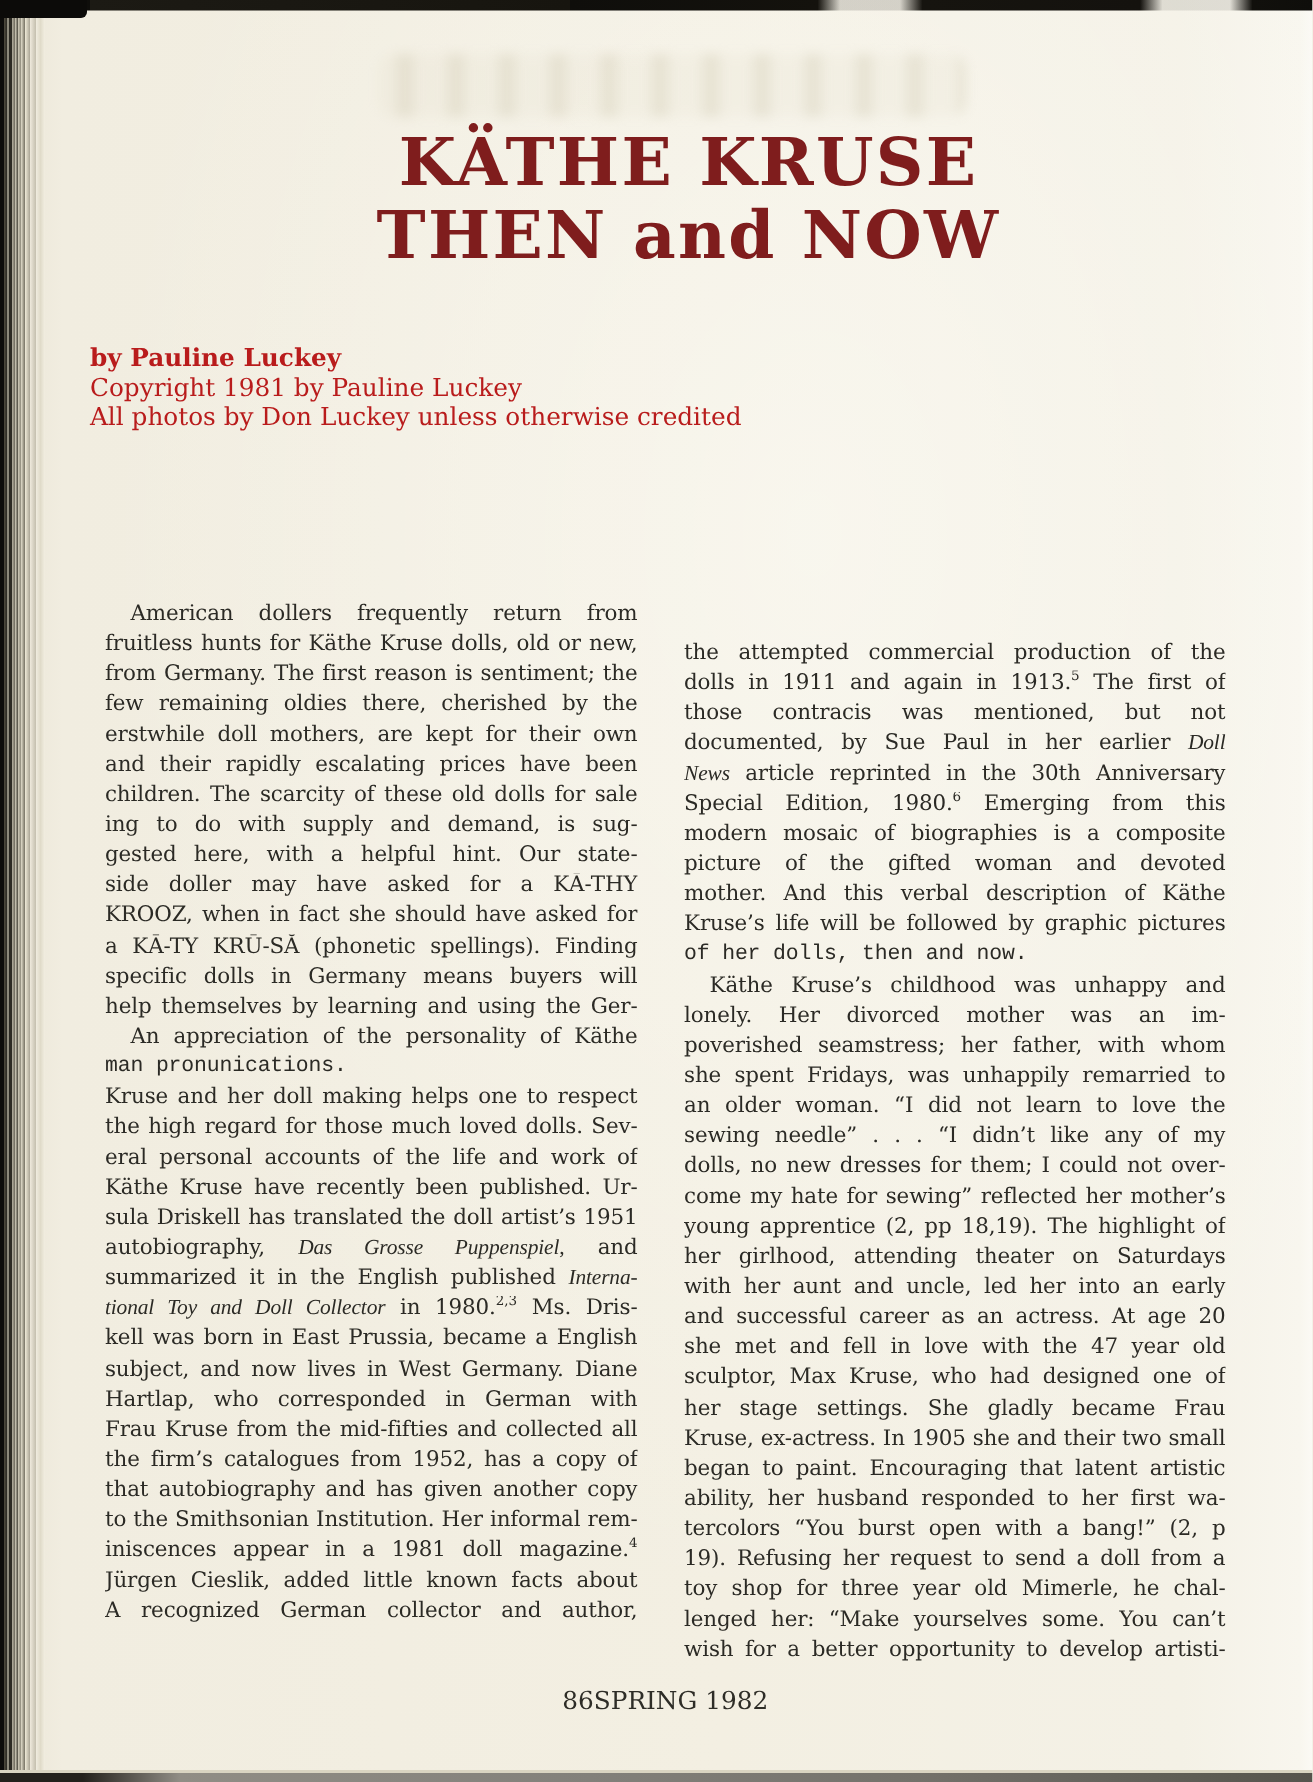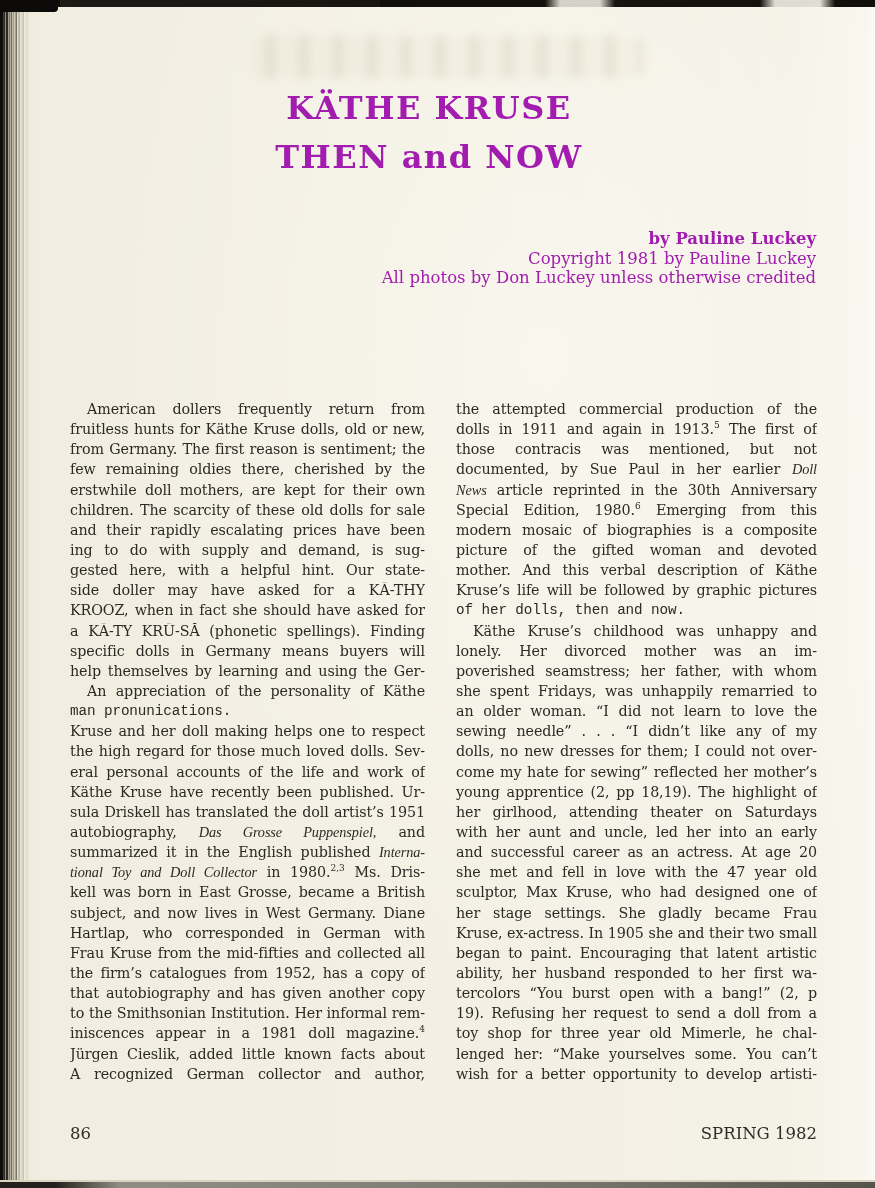--- a/index.html
+++ b/index.html
@@ -61,47 +61,47 @@
   }
   
   .bleed{
     position:absolute;top:36px;left:252px;width:392px;height:42px;
     filter:blur(4px);opacity:.45;border-radius:10px;
     background:
       repeating-linear-gradient(90deg, rgba(200,192,166,0) 0 12px, rgba(196,188,160,.55) 12px 24px, rgba(200,192,166,0) 24px 34px),
       linear-gradient(rgba(214,207,184,.25), rgba(214,207,184,.25));
   }
   .title{
-    position:absolute;top:84px;left:56px;width:746px;
-    text-align:center;font-weight:bold;font-size:32px;line-height:49px;
-    letter-spacing:1.5px;color:#a21caf;
+    position:absolute;top:84px;left:86px;width:746px;
+    text-align:center;font-weight:bold;font-size:44px;line-height:49px;
+    letter-spacing:1.5px;color:#7f1d1d;
   }
   .byline-block{
-    position:absolute;top:229px;left:70px;width:746px;
-    text-align:right;font-size:16.5px;line-height:19.5px;color:#a21caf;
+    position:absolute;top:229px;left:60px;width:746px;
+    text-align:left;font-size:16.5px;line-height:19.5px;color:#b91c1c;
   }
   .byline{font-weight:bold;}
   .columns{
     position:absolute;top:401px;left:70px;width:747px;
     display:flex;gap:31px;
   }
   .col{width:356px;font-size:14.3px;}
-  .col-right{width:362px;}
+  .col-right{width:362px;margin-top:26px;}
   .line{
     text-align:justify;text-align-last:justify;
     height:20.15px;overflow:hidden;letter-spacing:-0.1px;
     white-space:normal;
   }
   .line.indent{text-indent:17px;}
   .line.para-end{text-align-last:left;font-family:Liberation Mono, monospace;}
   sup{font-size:9px;line-height:0;vertical-align:super;letter-spacing:0;}
   i{font-style:italic;font-family:Liberation Serif, serif;}
   .footer{
     position:absolute;top:1124px;left:70px;width:747px;
-    display:flex;justify-content:space-between;
+    display:flex;justify-content:center;
     font-size:16.5px;color:#2e2d27;
   }
 </style>
 </head>
 <body>
 
 <div class="page-bg"></div>
 <div class="spine"></div>
 <div class="top-edge"></div>
 <div class="corner-block"></div>
@@ -118,40 +118,40 @@
   <div>All photos by Don Luckey unless otherwise credited</div>
 </div>
 
 <div class="columns">
   <div class="col col-left">
       <div class="line indent">American dollers frequently return from</div>
       <div class="line">fruitless hunts for Käthe Kruse dolls, old or new,</div>
       <div class="line">from Germany. The first reason is sentiment; the</div>
       <div class="line">few remaining oldies there, cherished by the</div>
       <div class="line">erstwhile doll mothers, are kept for their own</div>
+      <div class="line">and their rapidly escalating prices have been</div>
       <div class="line">children. The scarcity of these old dolls for sale</div>
-      <div class="line">and their rapidly escalating prices have been</div>
       <div class="line">ing to do with supply and demand, is sug-</div>
       <div class="line">gested here, with a helpful hint. Our state-</div>
       <div class="line">side doller may have asked for a KĀ-THY</div>
       <div class="line">KROOZ, when in fact she should have asked for</div>
       <div class="line">a KĀ-TY KRŪ-SĂ (phonetic spellings). Finding</div>
       <div class="line">specific dolls in Germany means buyers will</div>
       <div class="line">help themselves by learning and using the Ger-</div>
       <div class="line indent">An appreciation of the personality of Käthe</div>
       <div class="line para-end">man pronunications.</div>
       <div class="line">Kruse and her doll making helps one to respect</div>
       <div class="line">the high regard for those much loved dolls. Sev-</div>
       <div class="line">eral personal accounts of the life and work of</div>
       <div class="line">Käthe Kruse have recently been published. Ur-</div>
       <div class="line">sula Driskell has translated the doll artist’s 1951</div>
       <div class="line">autobiography, <i>Das Grosse Puppenspiel,</i> and</div>
       <div class="line">summarized it in the English published <i>Interna-</i></div>
       <div class="line"><i>tional Toy and Doll Collector</i> in 1980.<sup>2,3</sup> Ms. Dris-</div>
-      <div class="line">kell was born in East Grosse, became a British</div>
+      <div class="line">kell was born in East Prussia, became a English</div>
       <div class="line">subject, and now lives in West Germany. Diane</div>
       <div class="line">Hartlap, who corresponded in German with</div>
       <div class="line">Frau Kruse from the mid-fifties and collected all</div>
       <div class="line">the firm’s catalogues from 1952, has a copy of</div>
       <div class="line">that autobiography and has given another copy</div>
       <div class="line">to the Smithsonian Institution. Her informal rem-</div>
       <div class="line">iniscences appear in a 1981 doll magazine.<sup>4</sup></div>
       <div class="line">Jürgen Cieslik, added little known facts about</div>
       <div class="line">A recognized German collector and author,</div>
     </div>

